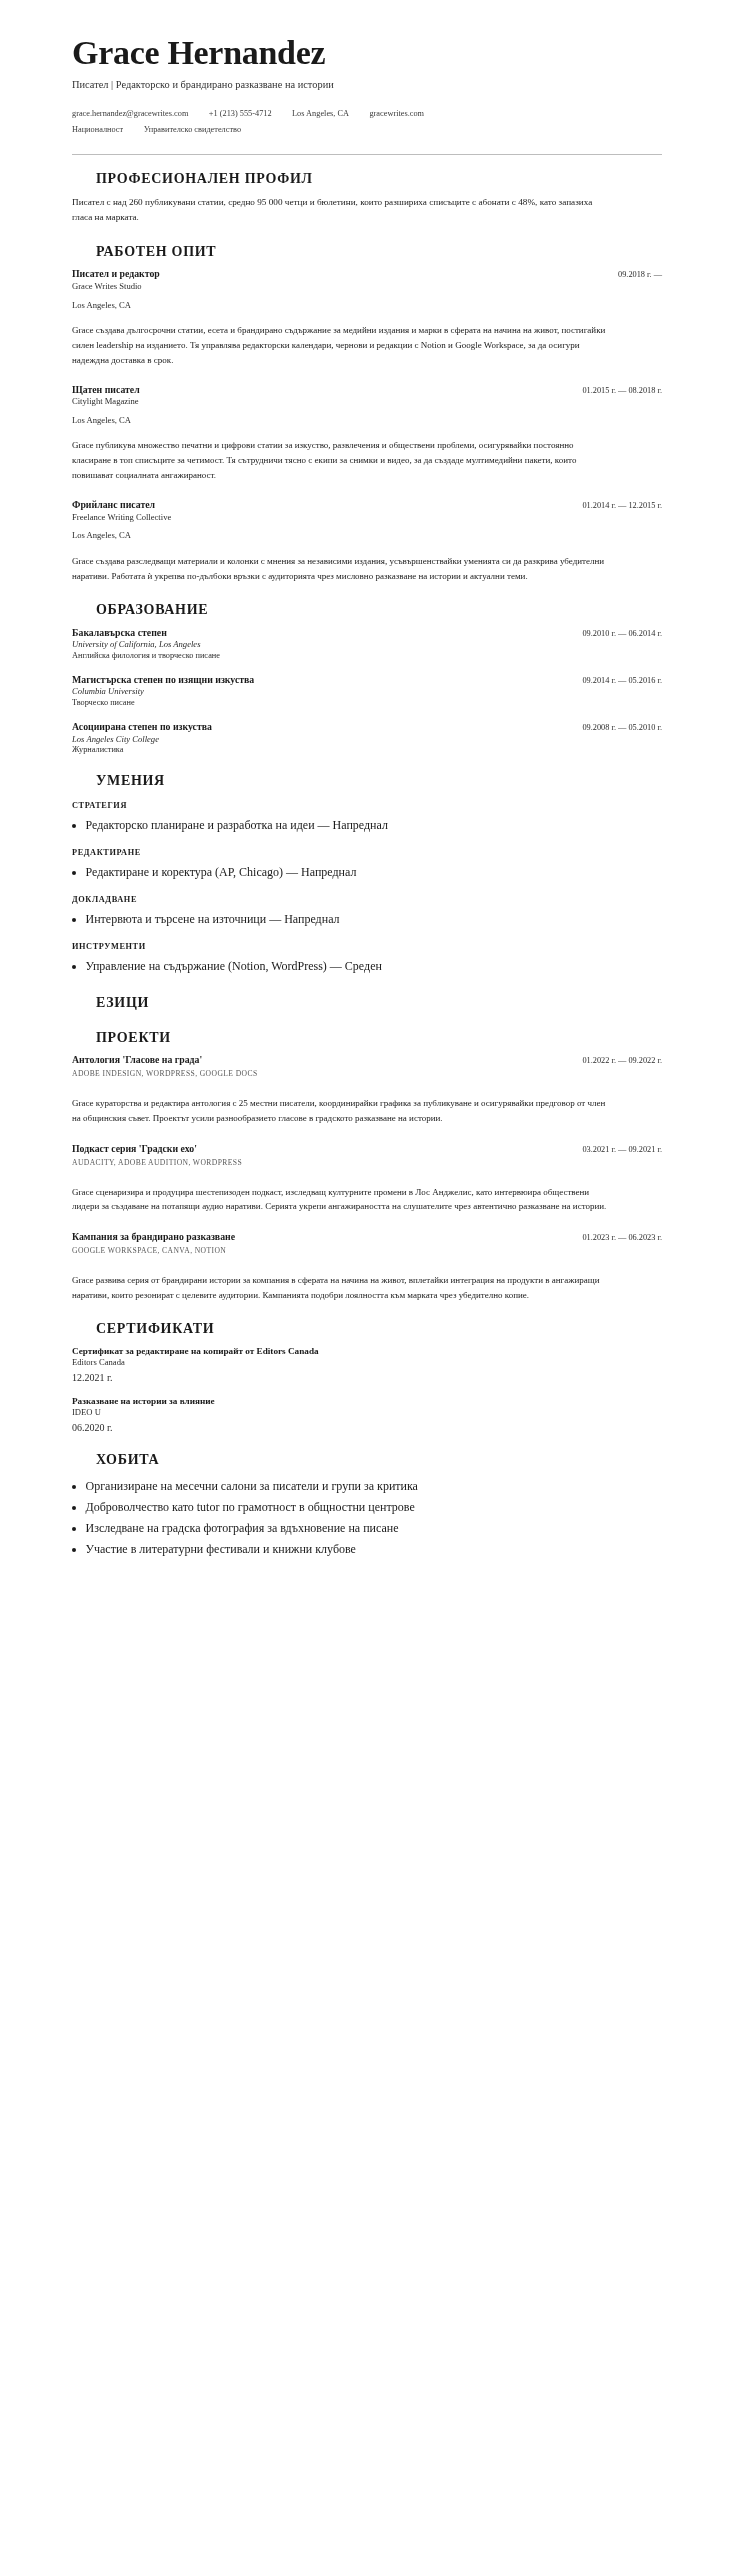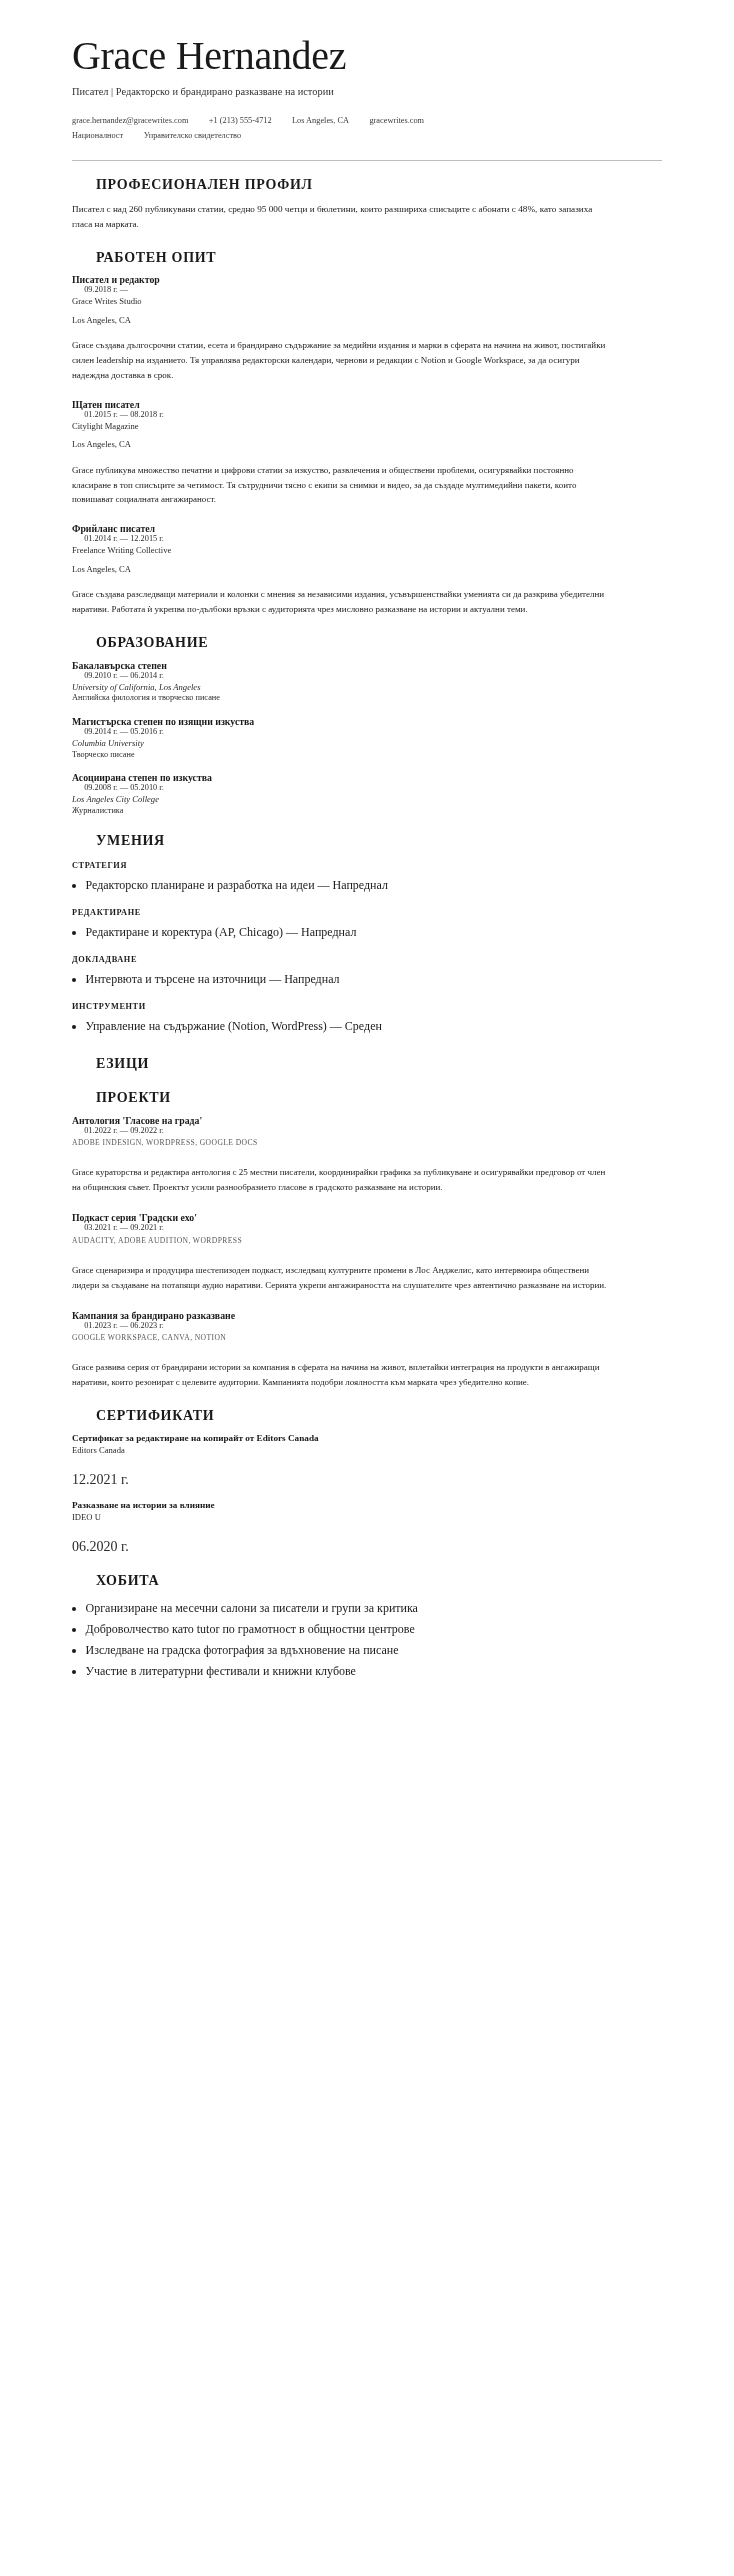--- a/index.html
+++ b/index.html
@@ -13,22 +13,22 @@
     color: #1a1a1a;
     -webkit-font-smoothing: antialiased;
   }
   .page {
     width: 734px;
     box-sizing: border-box;
     padding: 35px 72px 37px 72px;
   }
   .name {
     font-family: "Liberation Serif", serif;
-    font-size: 40px;
-    font-weight: normal;
+    font-size: 34px;
+    font-weight: bold;
     letter-spacing: -0.3px;
     margin: 0 0 8.6px 0;
     line-height: 1.05;
   }
   .headline {
     font-size: 10.4px;
     color: #333333;
     margin: 0 0 16px 0;
   }
   .contact-rows {
@@ -69,21 +69,20 @@
     margin: 0 0 3.7px 0;
     max-width: 538px;
   }
   .entry {
     margin-bottom: 6.1px;
   }
   .entry-head {
     display: flex;
     justify-content: space-between;
     align-items: baseline;
-    flex-direction: column;
   }
   .entry-title {
     font-size: 9.8px;
     font-weight: bold;
   }
   .entry-date {
     font-size: 8.3px;
     color: #2b2b2b;
     white-space: nowrap;
     padding-left: 12.2px;
@@ -146,21 +145,21 @@
   .proj-desc {
     font-size: 9px;
     line-height: 1.65;
     margin-top: 18px;
     margin-bottom: 17px;
     max-width: 538px;
   }
   .cert-entry { margin-bottom: 12.2px; }
   .cert-title { font-size: 9.2px; font-weight: bold; }
   .cert-org { font-size: 8.6px; color: #2b2b2b; margin-top: 1.8px; }
-  .cert-date { font-size: 14px; color: #2b2b2b; margin-top: 17px; }
+  .cert-date { font-size: 10px; color: #2b2b2b; margin-top: 5px; }
 </style>
 </head>
 <body>
 
 <div class="page">
 
   <h1 class="name">Grace Hernandez</h1>
   <div class="headline">Писател | Редакторско и брандирано разказване на истории</div>
 
   <div class="contact-rows">

